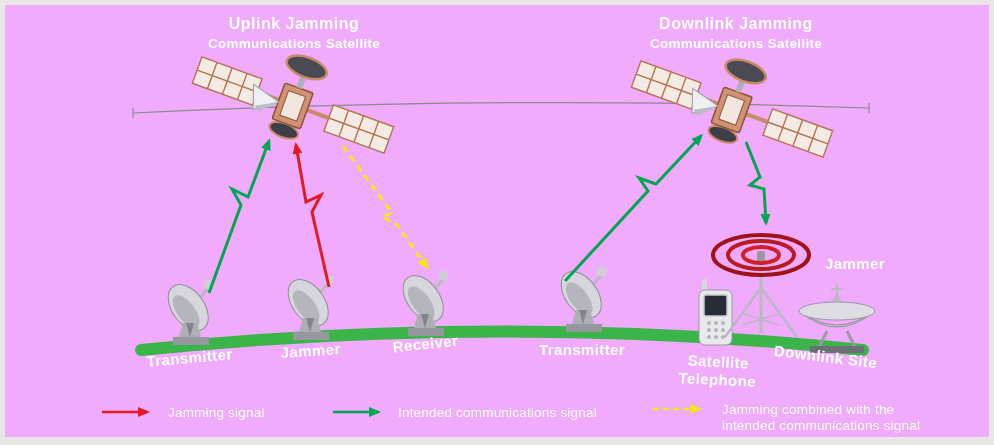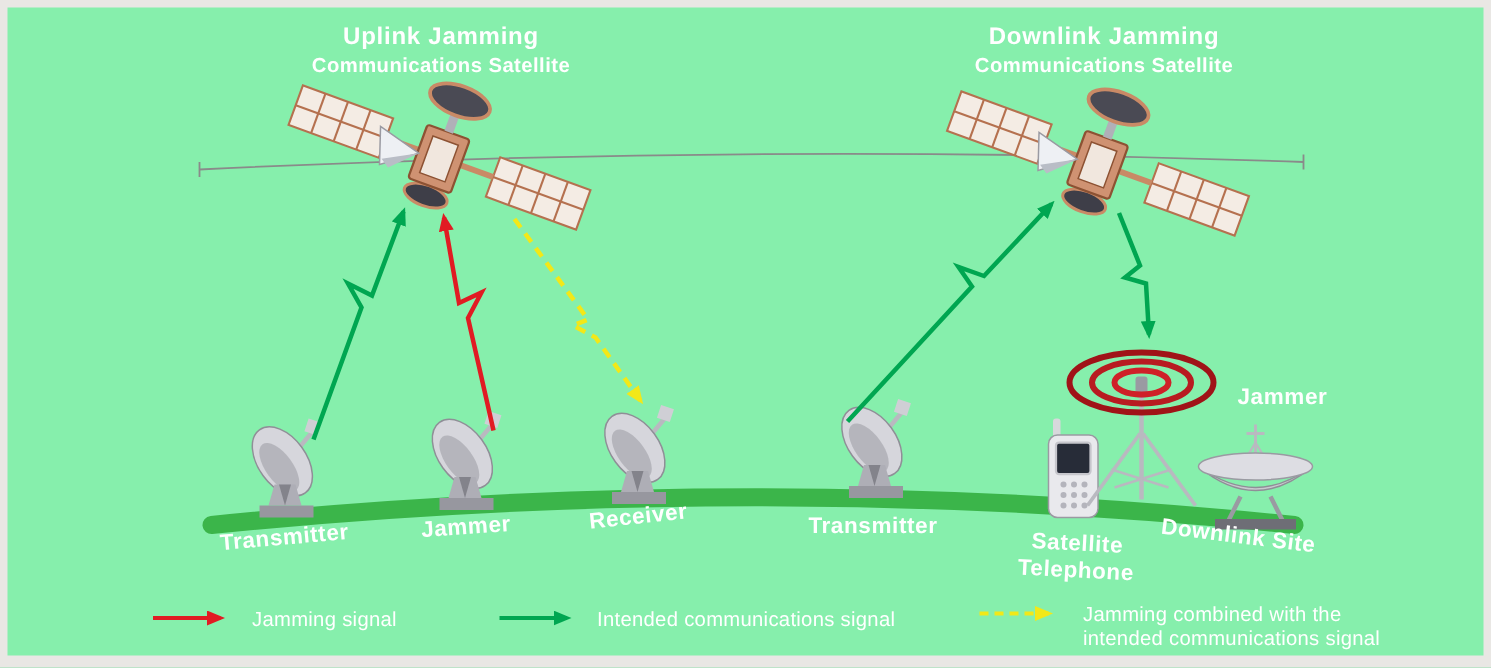--- a/index.html
+++ b/index.html
@@ -1,21 +1,21 @@
 <!DOCTYPE html>
 <html><head>
 <meta charset="utf-8">
 <style>
   html,body{margin:0;padding:0;background:#d8d6d4;}
   .frame{
     width:994px;height:445px;box-sizing:border-box;
     background:#e9e7e4;padding:5px 5px 8px 5px;
     font-family:"Liberation Sans",sans-serif;
   }
-  .stage{width:100%;height:100%;background:#86efac;position:relative;overflow:hidden;text-align:right;}
+  .stage{width:100%;height:100%;background:#f0abfc;position:relative;overflow:hidden;text-align:right;}
   svg{display:block;width:100%;height:100%;}
   text{fill:#ffffff;font-family:"Liberation Sans",sans-serif;}
   .title{font-size:16px;font-weight:bold;letter-spacing:.5px;}
   .subtitle{font-size:13.5px;font-weight:bold;letter-spacing:.3px;}
   .glabel{font-size:15px;font-weight:bold;letter-spacing:.4px;}
   .legend{font-size:13.5px;font-weight:normal;letter-spacing:.2px;}
 </style>
 </head>
 <body>
 

